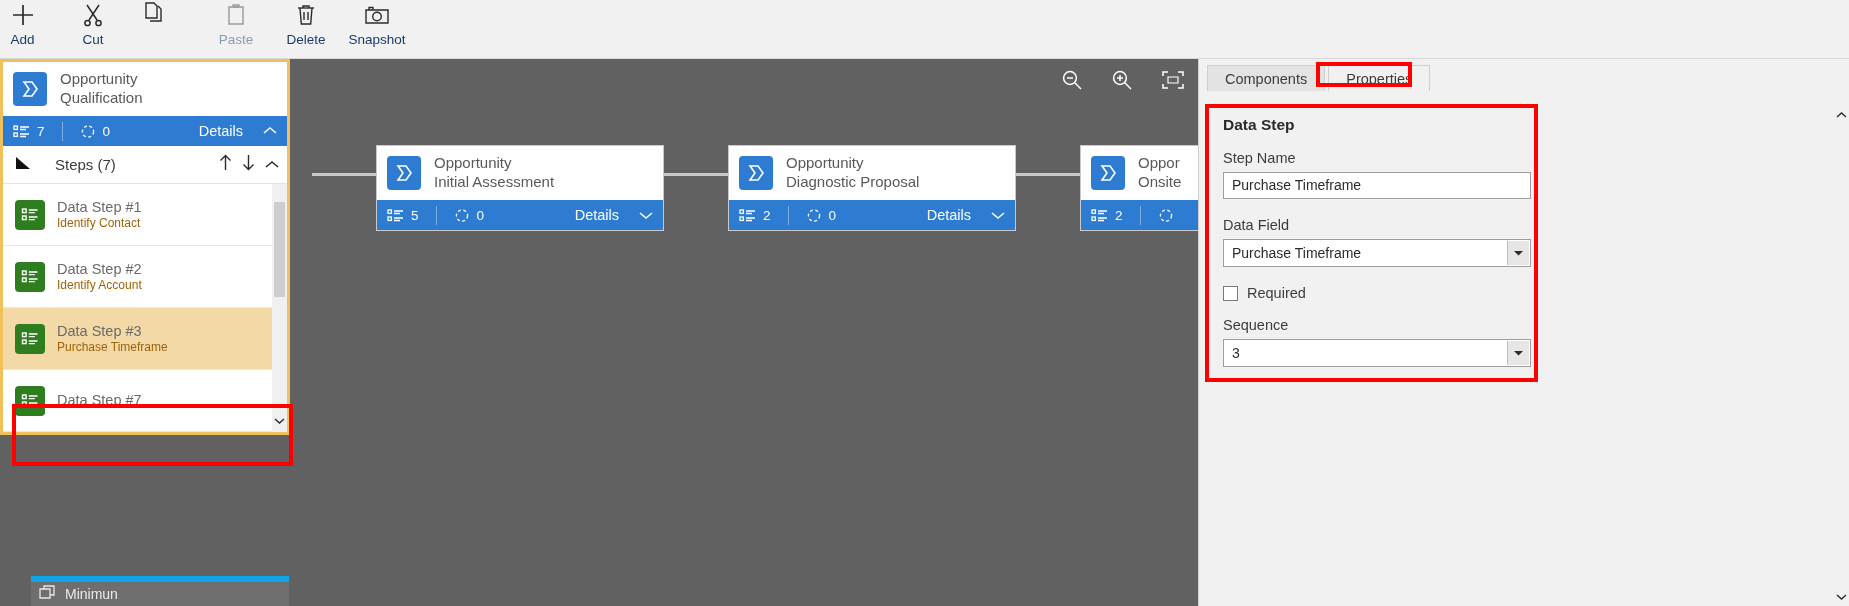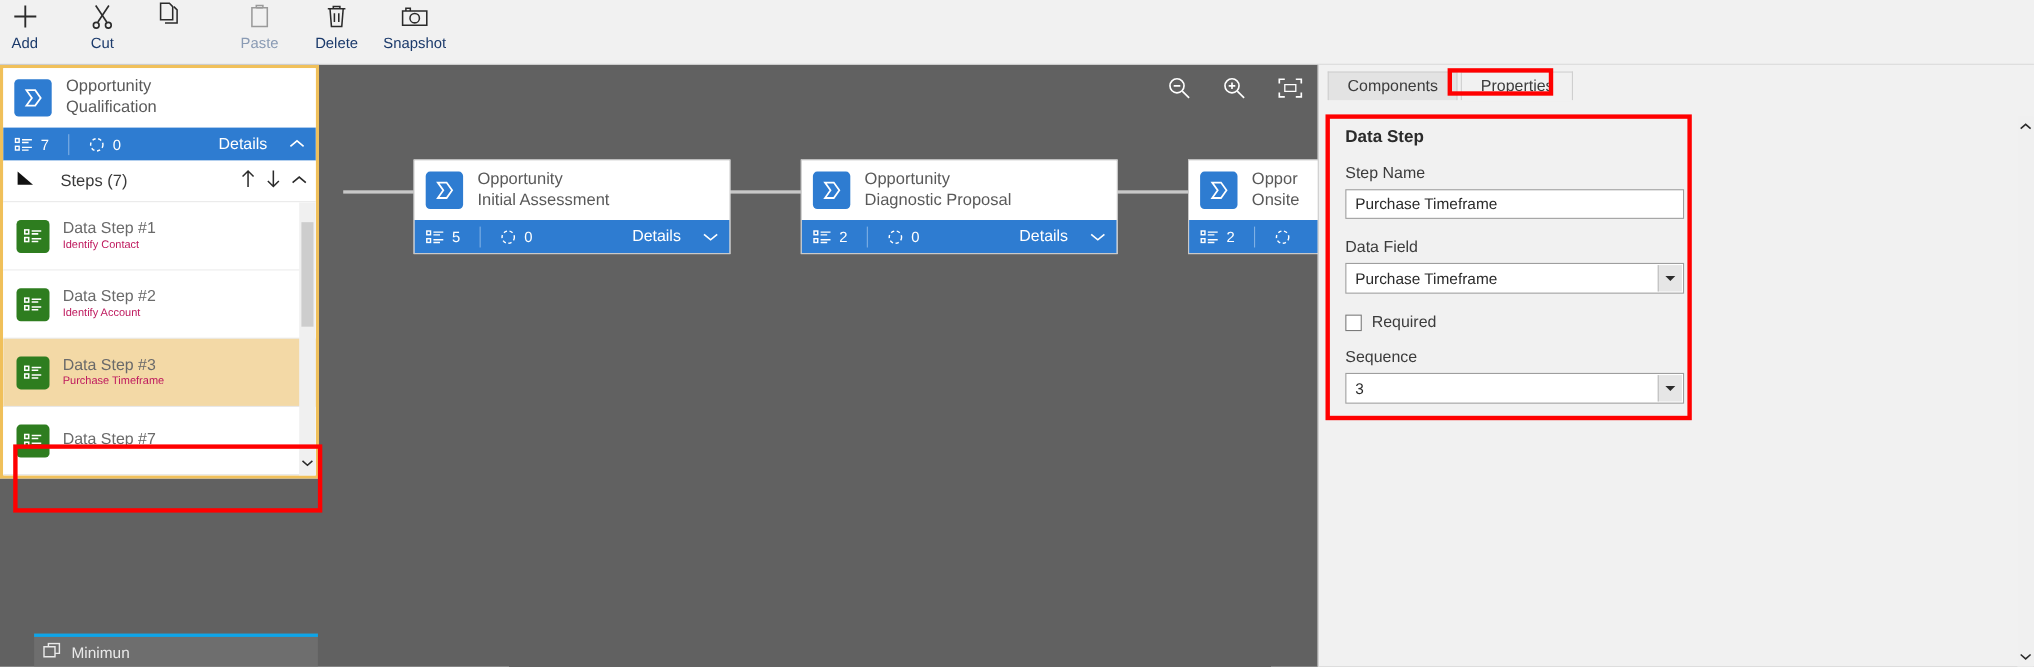--- a/index.html
+++ b/index.html
@@ -86,42 +86,42 @@
     height:62px; display:flex; align-items:center; padding:0 10px 0 12px;
     border-bottom:1px solid #e8e8e8; background:#fff;
   }
   .step-row.selected { background:#f3d9a6; }
   .step-ico {
     width:30px; height:30px; border-radius:4px; background:#2e7d1f;
     display:flex; align-items:center; justify-content:center; flex:0 0 auto;
   }
   .step-txt { margin-left:12px; line-height:1.28; }
   .step-t1 { font-size:14.5px; color:#6a6a6a; }
-  .step-t2 { font-size:10px; color:#be185d; }
+  .step-t2 { font-size:12px; color:#a16207; }
   .steps-scroll {
     position:absolute; right:0; top:38px; width:15px; bottom:0; background:#f0f0f0;
   }
   .steps-thumb { position:absolute; left:2px; top:18px; width:11px; height:95px; background:#cdcdcd; }
   .steps-arrow {
     position:absolute; left:0; bottom:0; width:15px; height:22px; background:#f0f0f0;
     display:flex; align-items:center; justify-content:center;
   }
 
   
   .connector { position:absolute; height:3px; background:#c8c8c8; }
 
   
   .annot {
     position:absolute; border:4px solid #ff0000; pointer-events:none; z-index:40;
   }
 
   
   .partial-chip {
     position:absolute; left:31px; bottom:0; width:258px; height:30px;
-    background:#6e6e6e; border-top:3px solid #0ea5e9;
+    background:#6e6e6e; border-top:6px solid #0ea5e9;
     display:flex; align-items:center; padding:0 8px; gap:9px; z-index:30;
     color:#e9e9e9; font-size:14px; overflow:hidden;
   }
 
   
   .rightpanel {
     position:absolute; left:1198px; top:59px; width:651px; height:547px;
     background:#f1f1f1; border-left:1px solid #cfcfcf;
   }
   .tabs { display:flex; height:32px; padding-left:8px; padding-top:6px; background:#f1f1f1; }

